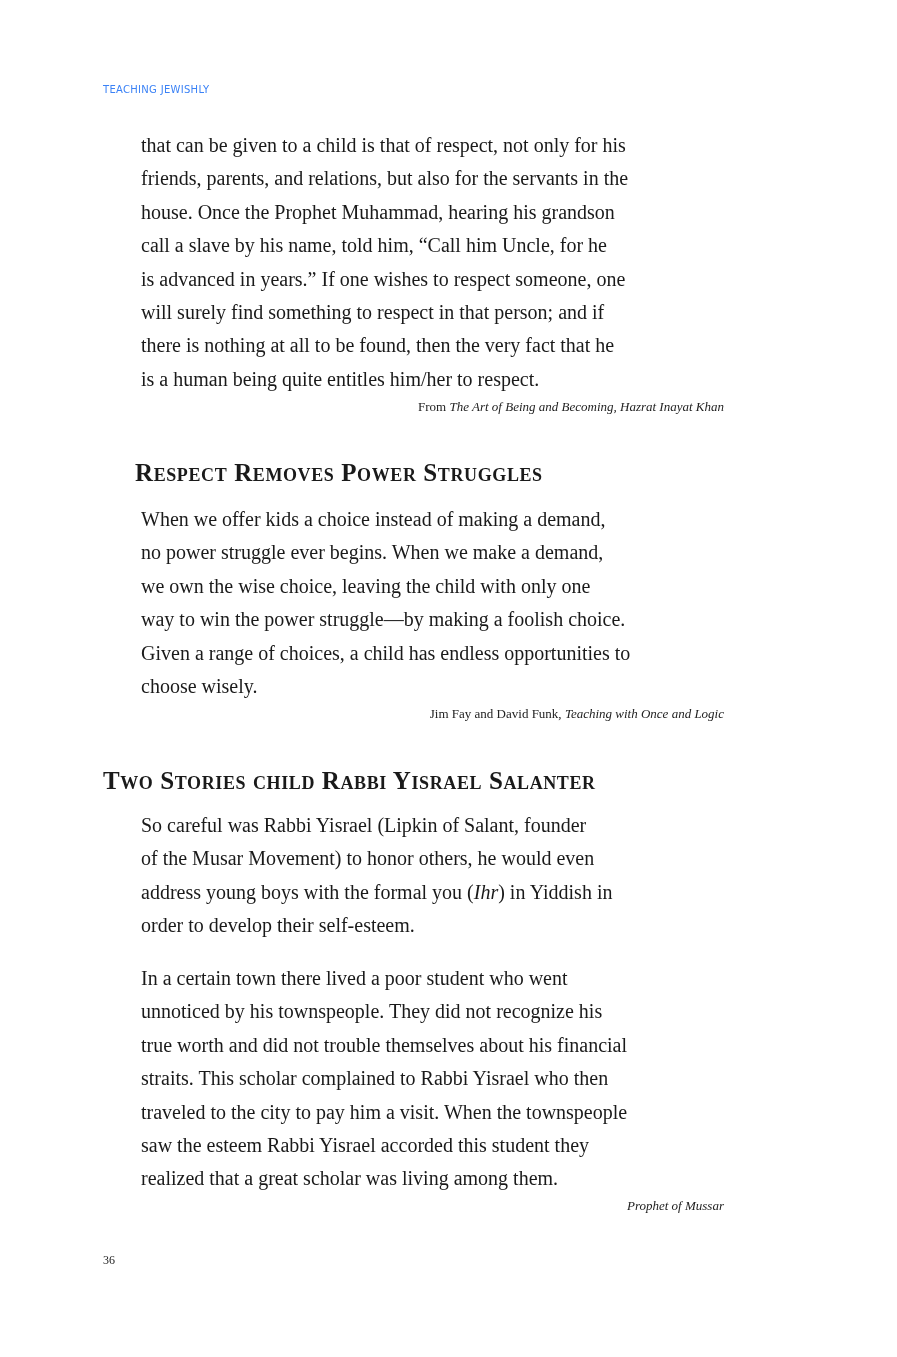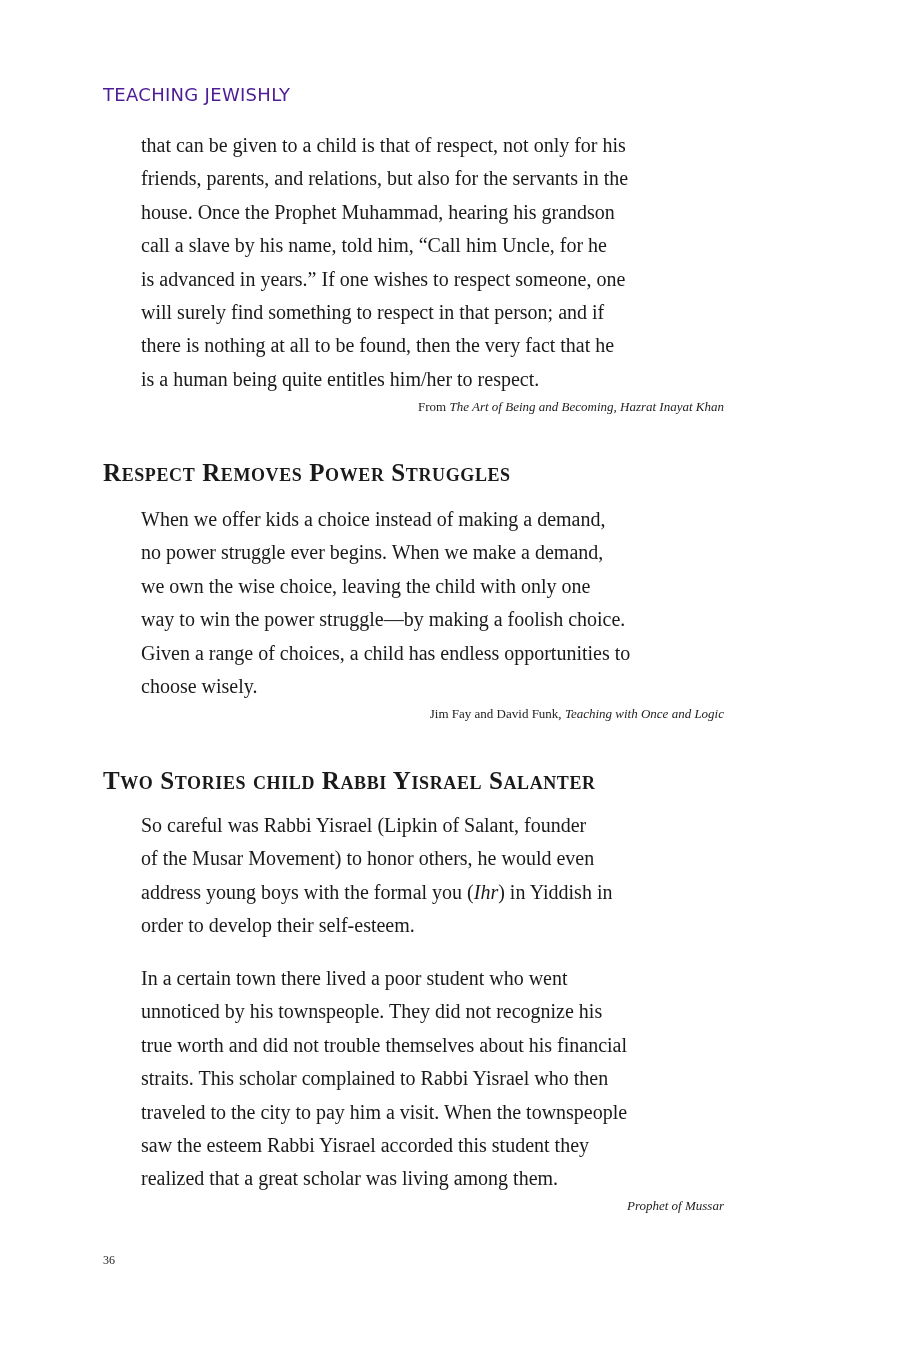--- a/index.html
+++ b/index.html
@@ -1,19 +1,19 @@
 <!DOCTYPE html>
 <html><head>
   <meta charset="utf-8">
   <style>
     html, body { margin: 0; padding: 0; background: #ffffff; }
     body { width: 897px; height: 1357px; position: relative; overflow: hidden; color: #1a1a1a; }
     .running-head {
       position: absolute; left: 103px; top: 84px;
-      font-family: "DejaVu Sans", sans-serif; font-size: 18px; letter-spacing: 0.3px; color: #4c1d95;
+      font-family: "DejaVu Sans", sans-serif; font-size: 10px; letter-spacing: 0.3px; color: #3b82f6;
     }
     .block { position: absolute; left: 141px; width: 640px; font-family: "Liberation Serif", serif; font-size: 20px; line-height: 33.4px; color: #1a1a1a; }
     .block p { margin: 0; white-space: pre-line; }
     .attrib { position: absolute; right: 173px; font-family: "Liberation Serif", serif; font-size: 13px; color: #222; text-align: right; white-space: nowrap; margin-left: 24px; }
     .attrib i { font-style: italic; }
     .heading {
       position: absolute; left: 103px; font-family: "Liberation Serif", serif; font-weight: bold;
       font-variant: small-caps; font-size: 25px; letter-spacing: 0.6px; color: #1a1a1a; white-space: nowrap;
     }
     .page-num { position: absolute; left: 103px; top: 1253px; font-family: "Liberation Serif", serif; font-size: 12px; color: #222; }
@@ -30,21 +30,21 @@
 call a slave by his name, told him, “Call him Uncle, for he
 is advanced in years.” If one wishes to respect someone, one
 will surely find something to respect in that person; and if
 there is nothing at all to be found, then the very fact that he
 is a human being quite entitles him/her to respect.</p>
 </div>
 <div class="attrib" style="top:399px;">
   <span>From </span><i>The Art of Being and Becoming, Hazrat Inayat Khan</i>
 </div>
 
-<div class="heading" style="top:459px;">Respect Removes Power Struggles</div>
+<div class="heading" style="top:459px;margin-left:32px;">Respect Removes Power Struggles</div>
 <div class="block" style="top:503px;">
   <p>When we offer kids a choice instead of making a demand,
 no power struggle ever begins. When we make a demand,
 we own the wise choice, leaving the child with only one
 way to win the power struggle—by making a foolish choice.
 Given a range of choices, a child has endless opportunities to
 choose wisely.</p>
 </div>
 <div class="attrib" style="top:706px;">
   <span>Jim Fay and David Funk, </span><i>Teaching with Once and Logic</i>

